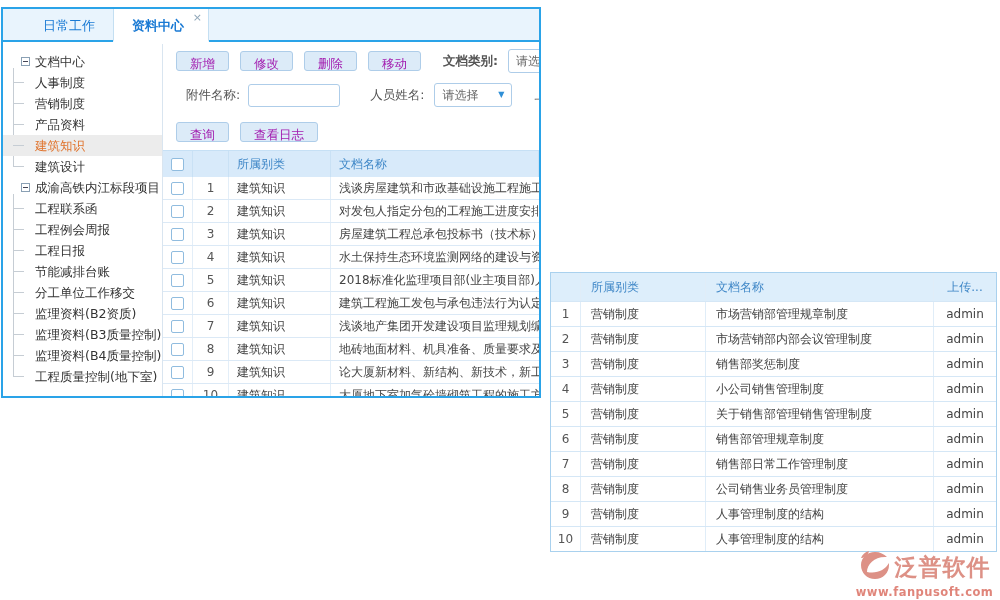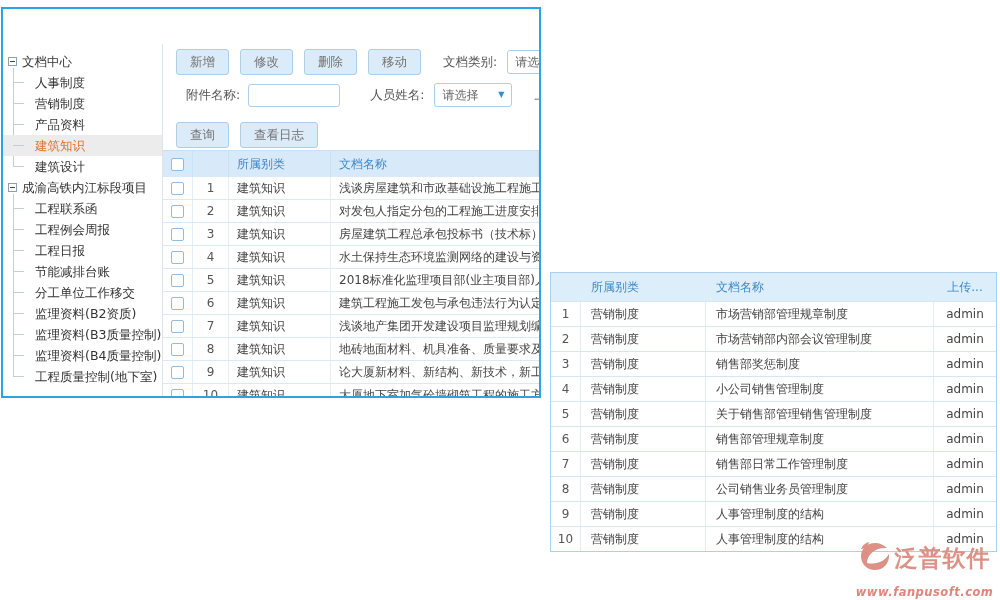--- a/index.html
+++ b/index.html
@@ -11,34 +11,34 @@
     border:2px solid #2aa3e8; background:#fff; overflow:hidden; }
   .tabbar { height:33px; background:#e9f4fd; border-bottom:2px solid #2aa3e8; display:flex; padding-left:22px; }
   .tab { position:relative; padding:0 18px; line-height:33px; font-size:13px; color:#1a7ad4; cursor:pointer; white-space:nowrap; }
   .tab.active { background:#fff; font-weight:bold; border-left:1px solid #c4dff2; border-right:1px solid #c4dff2; margin-bottom:-2px; border-bottom:2px solid #fff; padding-right:24px; }
   .tab .close { position:absolute; top:3px; right:6px; font-size:11px; font-weight:normal; color:#8fa6b8; line-height:11px; }
 
   .panel-body { position:absolute; left:0; top:35px; right:0; bottom:0; display:flex; }
 
   
   .sidebar { width:160px; border-right:1px solid #d9e5f0; padding-top:7px; font-size:12.5px; color:#333; overflow:hidden; }
-  .tree-root { height:21px; line-height:21px; padding-left:5px; white-space:nowrap; cursor:pointer; }
+  .tree-root { height:21px; line-height:21px; padding-left:18px; white-space:nowrap; cursor:pointer; }
   .collapse-icon { display:inline-block; width:9px; height:9px; border:1px solid #8aa0b4; background:#fff; position:relative; vertical-align:middle; margin-right:5px; margin-top:-2px; }
   .collapse-icon::after { content:''; position:absolute; left:1px; right:1px; top:3px; border-top:1px solid #445; }
   .tree-children { position:relative; }
   .tree-children::before { content:''; position:absolute; left:10px; top:-4px; height:calc(100% - 7px); border-left:1px solid #c6cdd4; }
   .tree-row { position:relative; height:21px; line-height:21px; padding-left:32px; white-space:nowrap; cursor:pointer; }
   .tree-row::before { content:''; position:absolute; left:10px; top:10px; width:11px; border-top:1px solid #c6cdd4; }
   .tree-row.selected { background:#ececec; color:#e0722a; }
 
   
   .main { position:relative; flex:1; overflow:hidden; }
   .frow { position:absolute; left:0; right:-80px; display:flex; align-items:center; white-space:nowrap; }
   .frow1 { top:5px; } .frow2 { top:39px; } .frow3 { top:78px; }
-  .btn { height:26px; line-height:24px; padding:0 13px; margin-right:11px; background:#dcebf8; border:1px solid #aecde9; border-radius:3px; color:#737373; font-size:12.5px; cursor:pointer; }
+  .btn { height:20px; line-height:24px; padding:0 13px; margin-right:11px; background:#dcebf8; border:1px solid #aecde9; border-radius:3px; color:#a21caf; font-size:12.5px; cursor:pointer; }
   .btn:first-child { margin-left:13px; }
   .flabel { font-size:12.5px; color:#555; }
   .select { height:24px; line-height:22px; width:70px; background:#fff; border:1px solid #aecde9; border-radius:3px; font-size:12px; color:#666; padding:0 7px; display:flex; justify-content:space-between; align-items:center; cursor:pointer; }
   .caret { font-size:8px; color:#2f8fd6; }
   .tinput { height:23px; width:92px; background:#fff; border:1px solid #aecde9; border-radius:3px; font-size:12px; padding:0 5px; color:#444; }
 
   .dtable { position:absolute; left:0; right:0; top:106px; bottom:0; font-size:12px; color:#444; }
   .t-head { display:flex; height:27px; background:#d8eafa; color:#3f87c7; border-top:1px solid #c6e0f5; }
   .t-row { display:flex; height:23px; border-bottom:1px solid #dbe9f6; background:#fff; }
   .t-cell { display:flex; align-items:center; border-right:1px solid #e3eef8; overflow:hidden; white-space:nowrap; }
@@ -56,28 +56,37 @@
   .rt-cell { display:flex; align-items:center; border-right:1px solid #e0edf8; overflow:hidden; white-space:nowrap; }
   .r-num { width:30px; justify-content:center; color:#555; }
   .r-cat { width:125px; padding-left:10px; }
   .r-name { width:228px; padding-left:10px; }
   .r-up { flex:1; justify-content:center; border-right:none; }
 
   
   .watermark { position:absolute; right:3px; bottom:1px; width:145px; text-align:center; color:#dd9186; }
   .wm-top { display:flex; align-items:center; justify-content:center; }
   .wm-brand { font-size:23px; font-weight:bold; letter-spacing:1px; margin-left:2px; }
-  .wm-url { font-size:11.5px; font-weight:bold; color:#e0857a; letter-spacing:0.5px; margin-top:10px;font-style:italic; }
+  .wm-url { font-size:11.5px; font-weight:bold; color:#e0857a; letter-spacing:0.5px; margin-top:1px; }
 </style>
 </head>
 <body>
 
 <div class="stage">
 
   <div class="panel-left">
+    <div class="tabbar">
+      <div class="tab">
+        <span>日常工作</span>
+      </div>
+      <div class="tab active">
+        <span>资料中心</span>
+        <span class="close">×</span>
+      </div>
+    </div>
 
     <div class="panel-body">
       <div class="sidebar">
           <div class="tree-group">
             <div class="tree-root"><span class="collapse-icon"></span><span>文档中心</span></div>
             <div class="tree-children">
               <div class="tree-row">人事制度</div>
               <div class="tree-row">营销制度</div>
               <div class="tree-row">产品资料</div>
               <div class="tree-row selected">建筑知识</div>
@@ -100,21 +109,21 @@
           </div>
         </div>
 
       <div class="main">
 
         <div class="frow frow1">
           <button class="btn">新增</button>
           <button class="btn">修改</button>
           <button class="btn">删除</button>
           <button class="btn">移动</button>
-          <span class="flabel" style="margin-left:11px;">文档类别:</span>
+          <span class="flabel" style="margin-left:11px;font-weight:bold;">文档类别:</span>
           <div class="select" style="margin-left:10px;">
             <span>请选择</span>
 
           </div>
 
         </div>
 
         <div class="frow frow2">
           <span class="flabel" style="margin-left:23px;">附件名称:</span>
           <input class="tinput" type="text" style="margin-left: 8px;" value="">

